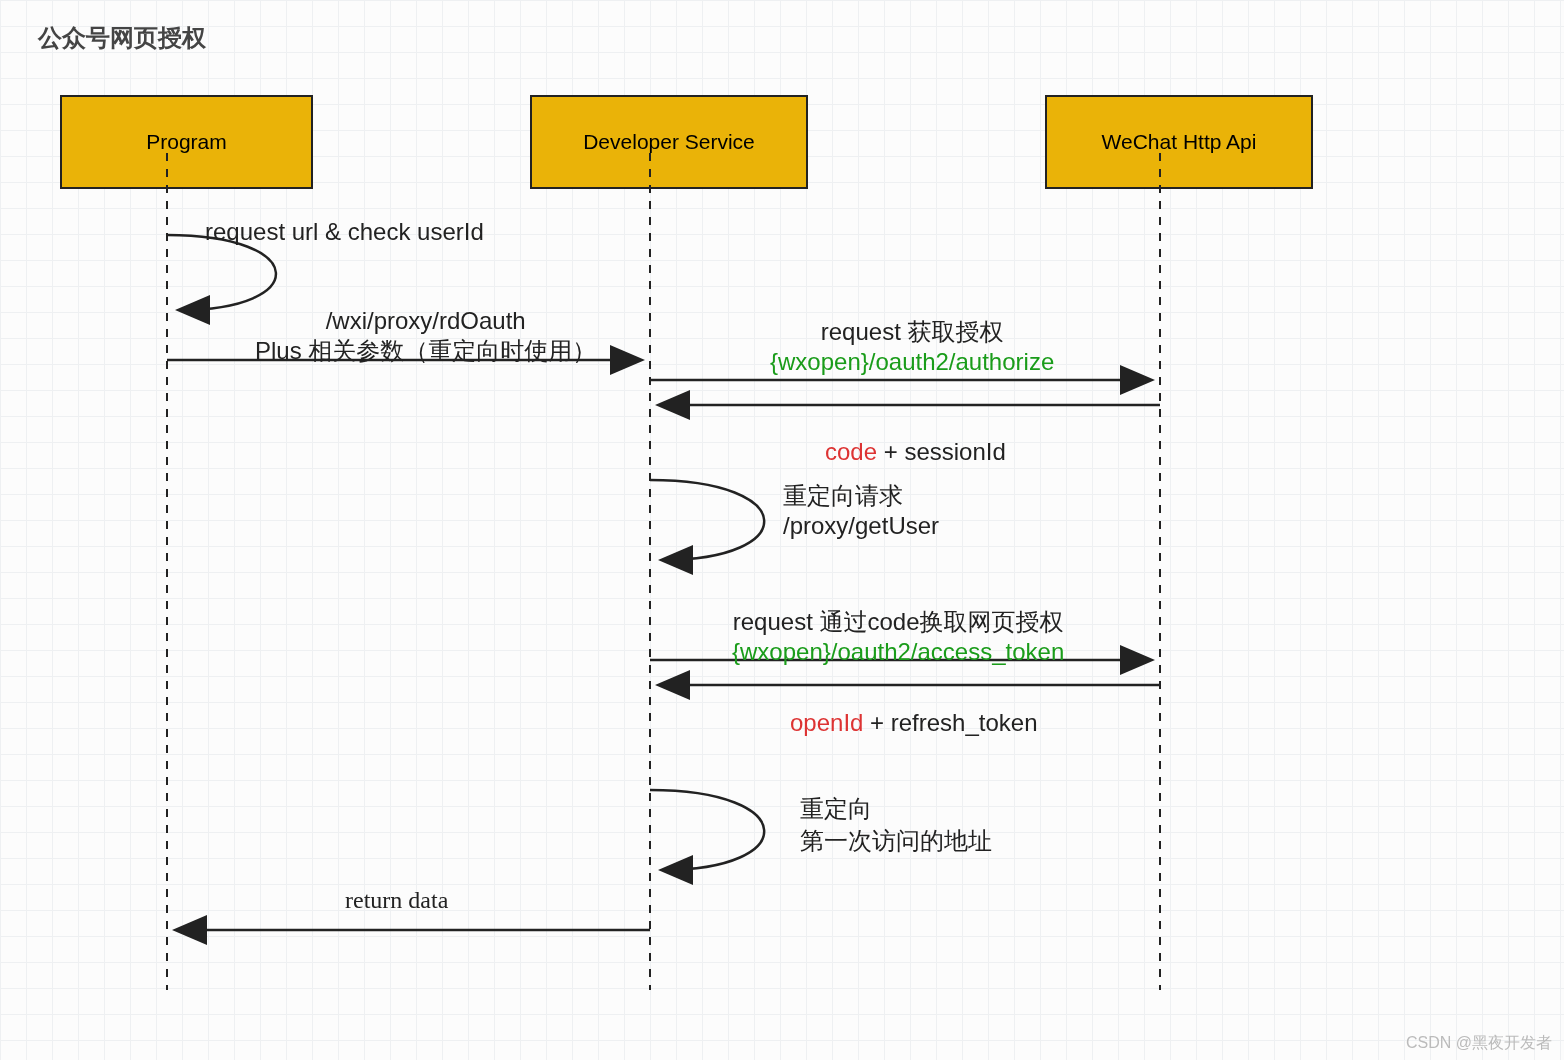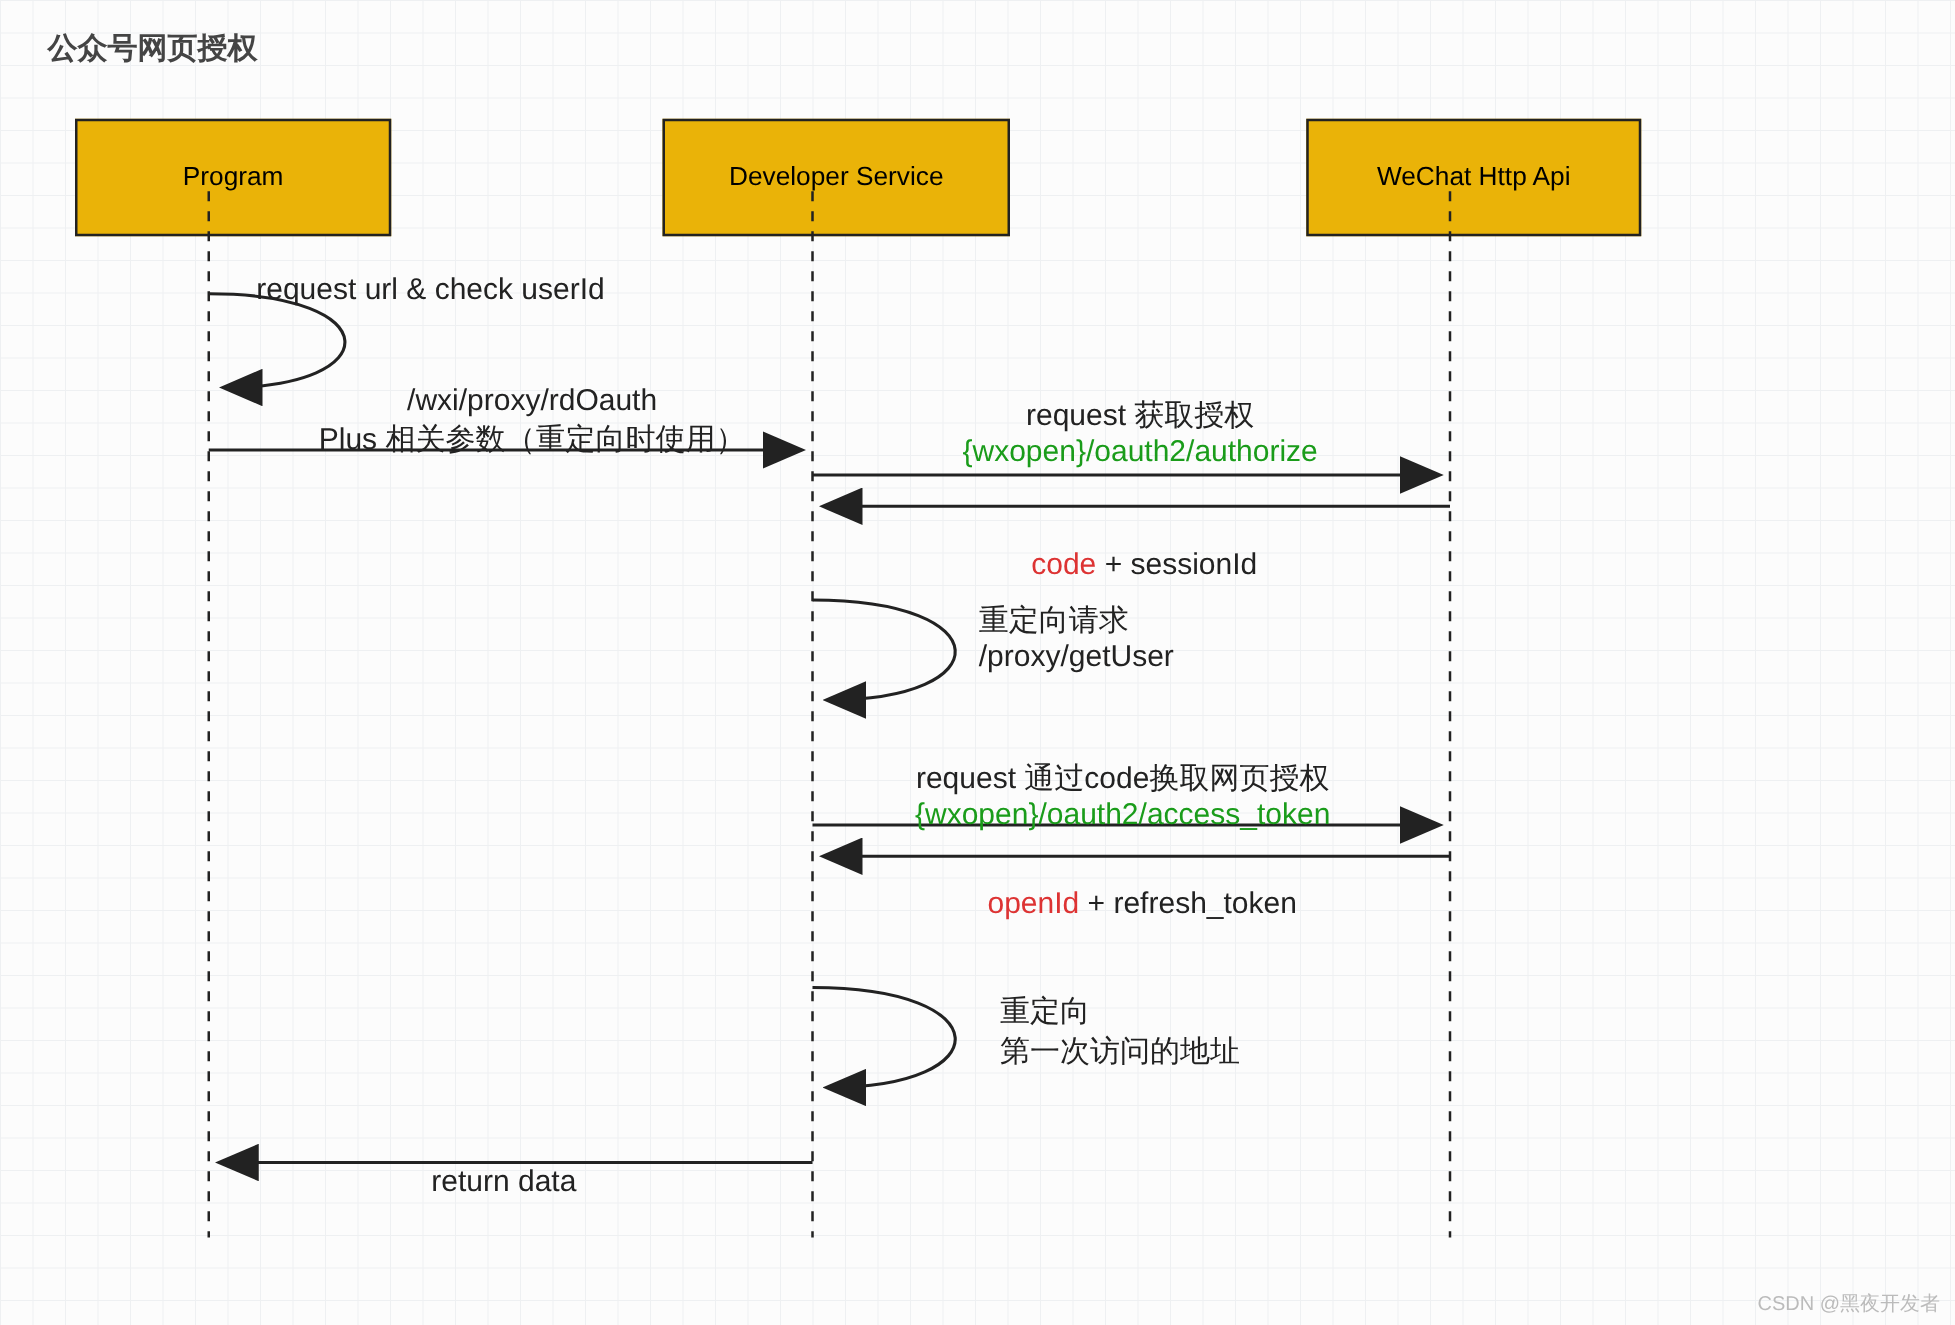--- a/index.html
+++ b/index.html
@@ -104,15 +104,15 @@
 
 <div class="lbl" style="left:790px;top:709px;">
   <span class="red">openId</span><span> + refresh_token</span>
 </div>
 
 <div class="lbl" style="left:800px;top:793px;">
   <span>重定向</span><br>
   <span>第一次访问的地址</span>
 </div>
 
-<div class="lbl" style="left:345px;top:932px;">return data</div>
+<div class="lbl" style="left:345px;top:887px;font-family:Liberation Serif, serif;">return data</div>
 
 <div class="watermark">CSDN @黑夜开发者</div>
 
 </body></html>

